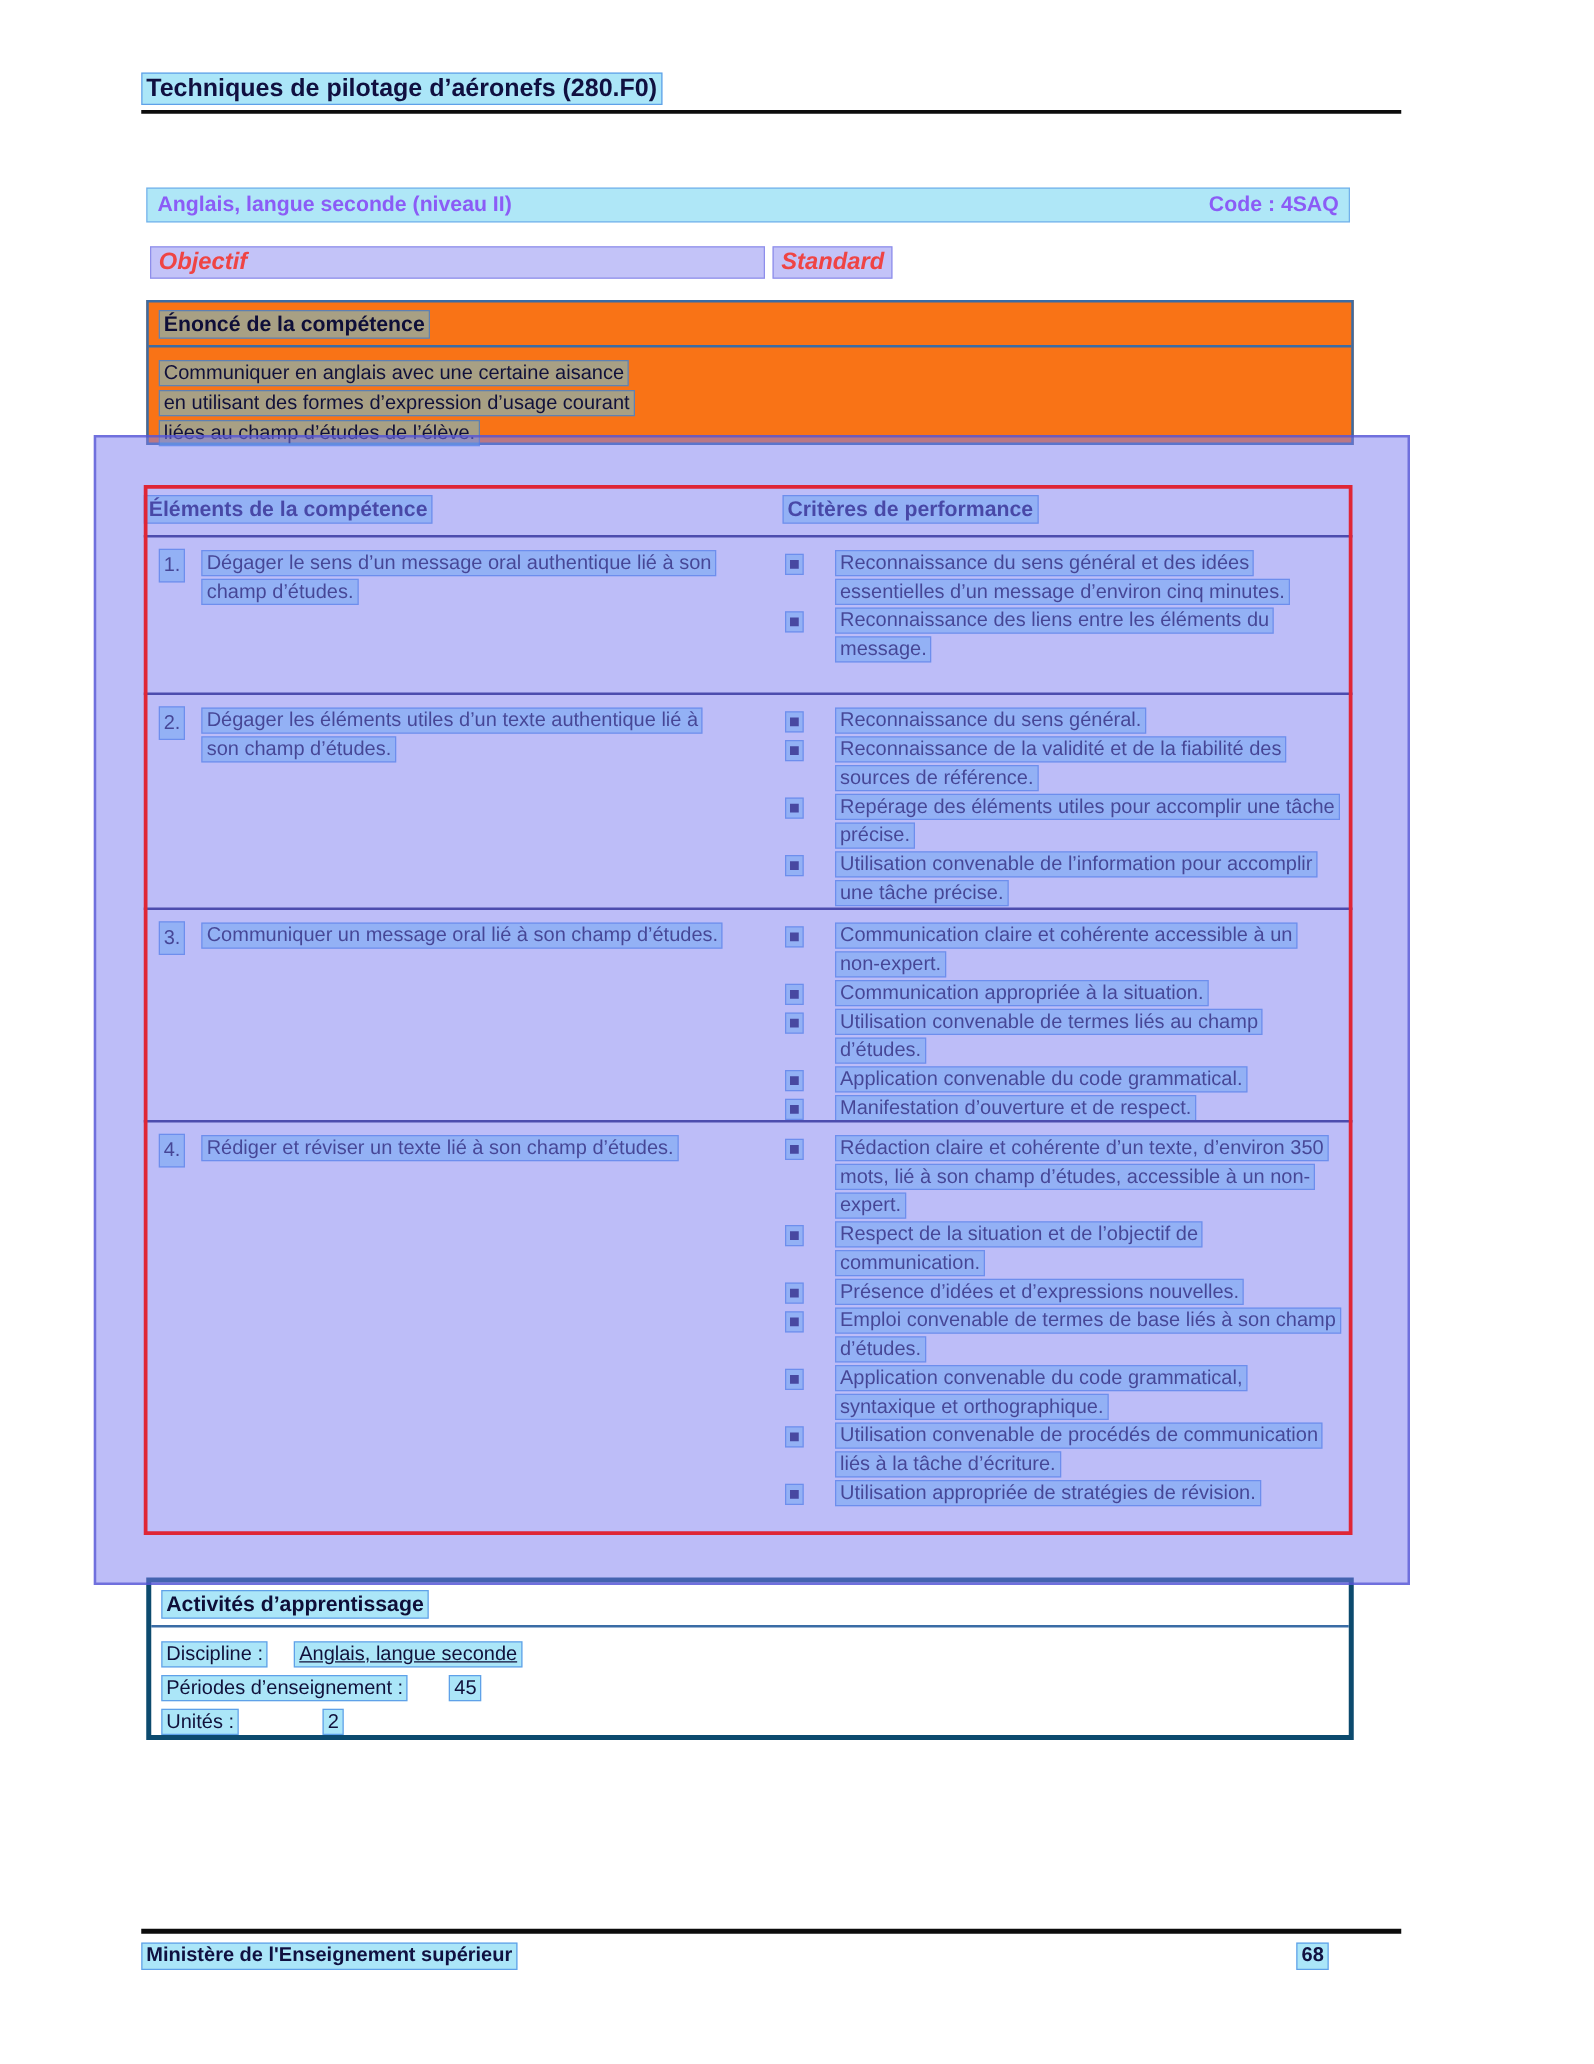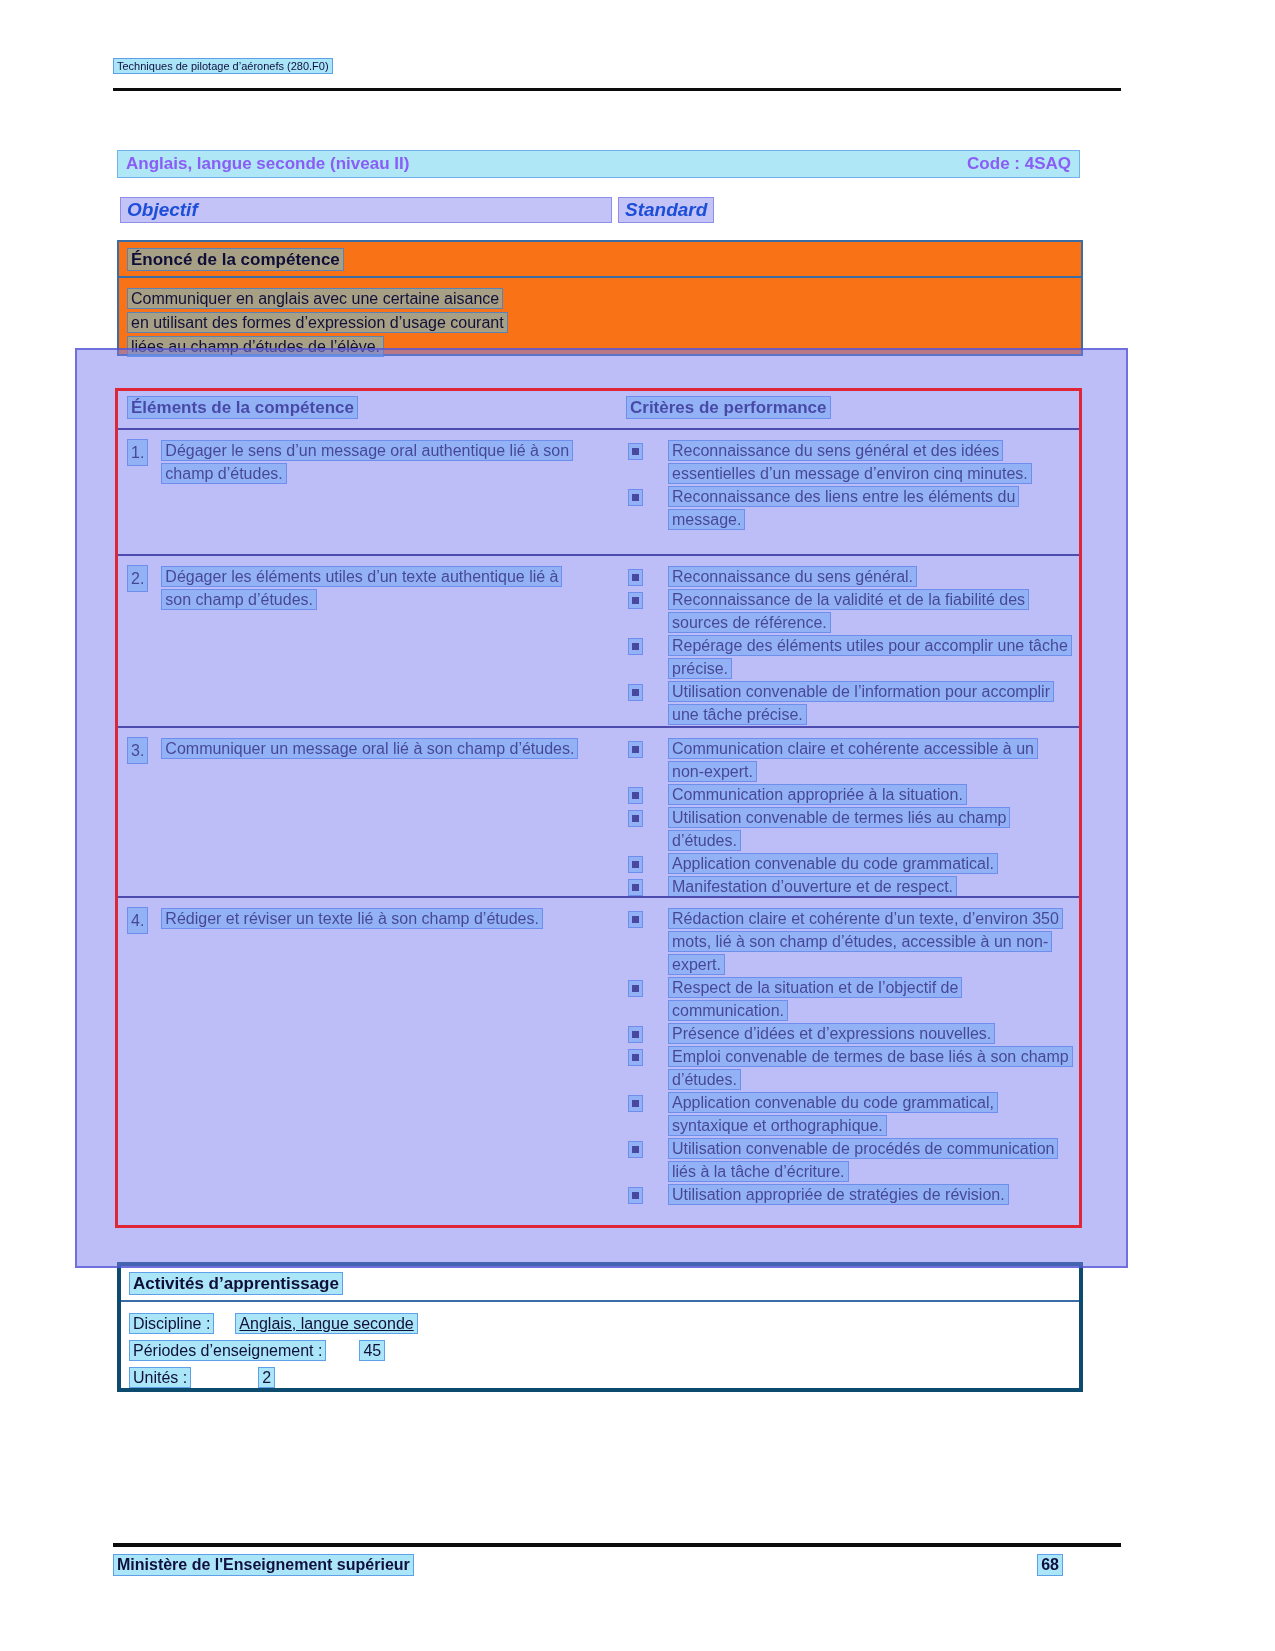--- a/index.html
+++ b/index.html
@@ -5,51 +5,51 @@
   html,body{margin:0;padding:0;background:#ffffff;}
   .page{position:relative;width:1275px;height:1651px;background:#ffffff;
         font-family:"Liberation Sans",sans-serif;color:#10103a;overflow:hidden;}
 
   
   .hl{background:rgba(88,206,242,0.5);border:1px solid rgba(32,104,218,0.55);
       padding:1px 3px;-webkit-box-decoration-break:clone;box-decoration-break:clone;}
   .hl-lav{background:rgba(158,158,244,0.62);border:1px solid rgba(114,114,228,0.65);padding:1px 6px;}
 
   
-  .program-title-row{position:absolute;left:113px;top:60px;font-weight:normal;font-size:11px;color:#101040;}
+  .program-title-row{position:absolute;left:113px;top:60px;font-weight:bold;font-size:20px;color:#101040;}
   .header-rule{position:absolute;left:113px;top:88px;width:1008px;height:3px;background:#0c0c0c;}
 
   
   .course-bar{position:absolute;left:117px;top:150px;width:963px;height:28px;box-sizing:border-box;
       display:flex;justify-content:space-between;align-items:center;padding:0 8px;
       background:rgba(95,208,240,0.5);border:1px solid rgba(40,110,220,0.45);
       font-weight:bold;font-size:17px;color:#8b5cf6;}
 
   
   .obj-std-row{position:absolute;left:120px;top:197px;width:960px;display:flex;
-      font-size:19px;font-weight:bold;font-style:italic;color:#1d4ed8;}
+      font-size:19px;font-weight:bold;font-style:italic;color:#ef4444;}
   .obj-box{display:inline-block;width:478px;}
   .std-box{display:inline-block;margin-left:6px;}
 
   
   .enonce-box{position:absolute;left:117px;top:240px;width:966px;height:116px;box-sizing:border-box;
       border:2px solid #3a6ca5;background:#f97316;}
   .box-heading{padding:8px 8px 6px 8px;border-bottom:2px solid #3a6ca5;font-weight:bold;font-size:17px;color:#0e0e38;}
   .enonce-body{padding:9px 8px;line-height:24px;font-size:16px;}
 
   
   .comp-table{position:absolute;left:115px;top:388px;width:967px;height:840px;box-sizing:border-box;
       font-size:16px;}
   .thead{height:40px;display:flex;align-items:center;border-bottom:2px solid #1c1c6a;
       font-weight:bold;font-size:17px;color:#14145c;}
   .trow{display:flex;border-bottom:2px solid #1c1c6a;box-sizing:border-box;overflow:hidden;}
   .trow.r1{height:126px;} .trow.r2{height:172px;} .trow.r3{height:170px;} .trow.r4{height:330px;border-bottom:none;}
   .col-l{width:505px;box-sizing:border-box;flex:0 0 505px;}
   .col-r{flex:1;box-sizing:border-box;}
-  .thead .col-l{padding-left:12px;} .thead .col-r{padding-left:6px;}
+  .thead .col-l{} .thead .col-r{padding-left:6px;}
   .elem-cell{display:flex;padding:9px 0 0 12px;line-height:23px;}
   .row-num{margin-right:13px;align-self:flex-start;}
   .elem-text{width:425px;}
   .crit-cell{padding:9px 0 0 8px;}
   .crit-item{display:flex;}
   .bullet-wrap{flex:0 0 auto;margin-right:25px;margin-top:4px;height:13px;display:flex;align-items:center;}
   .sq{width:7px;height:7px;background:#141450;display:inline-block;}
   .crit-text{width:402px;line-height:23px;}
 
   

